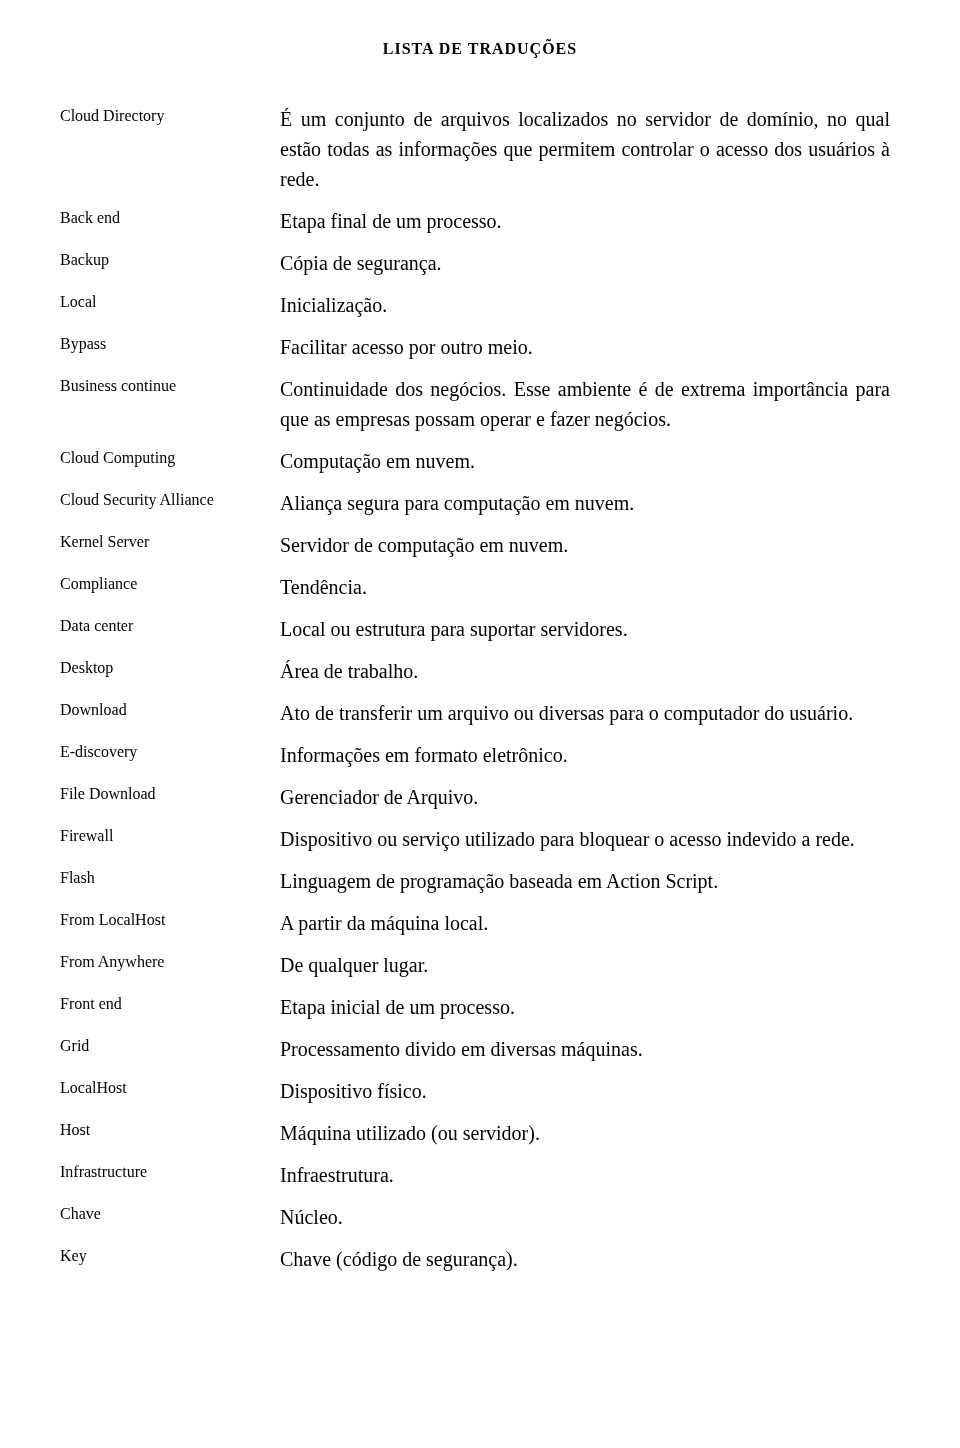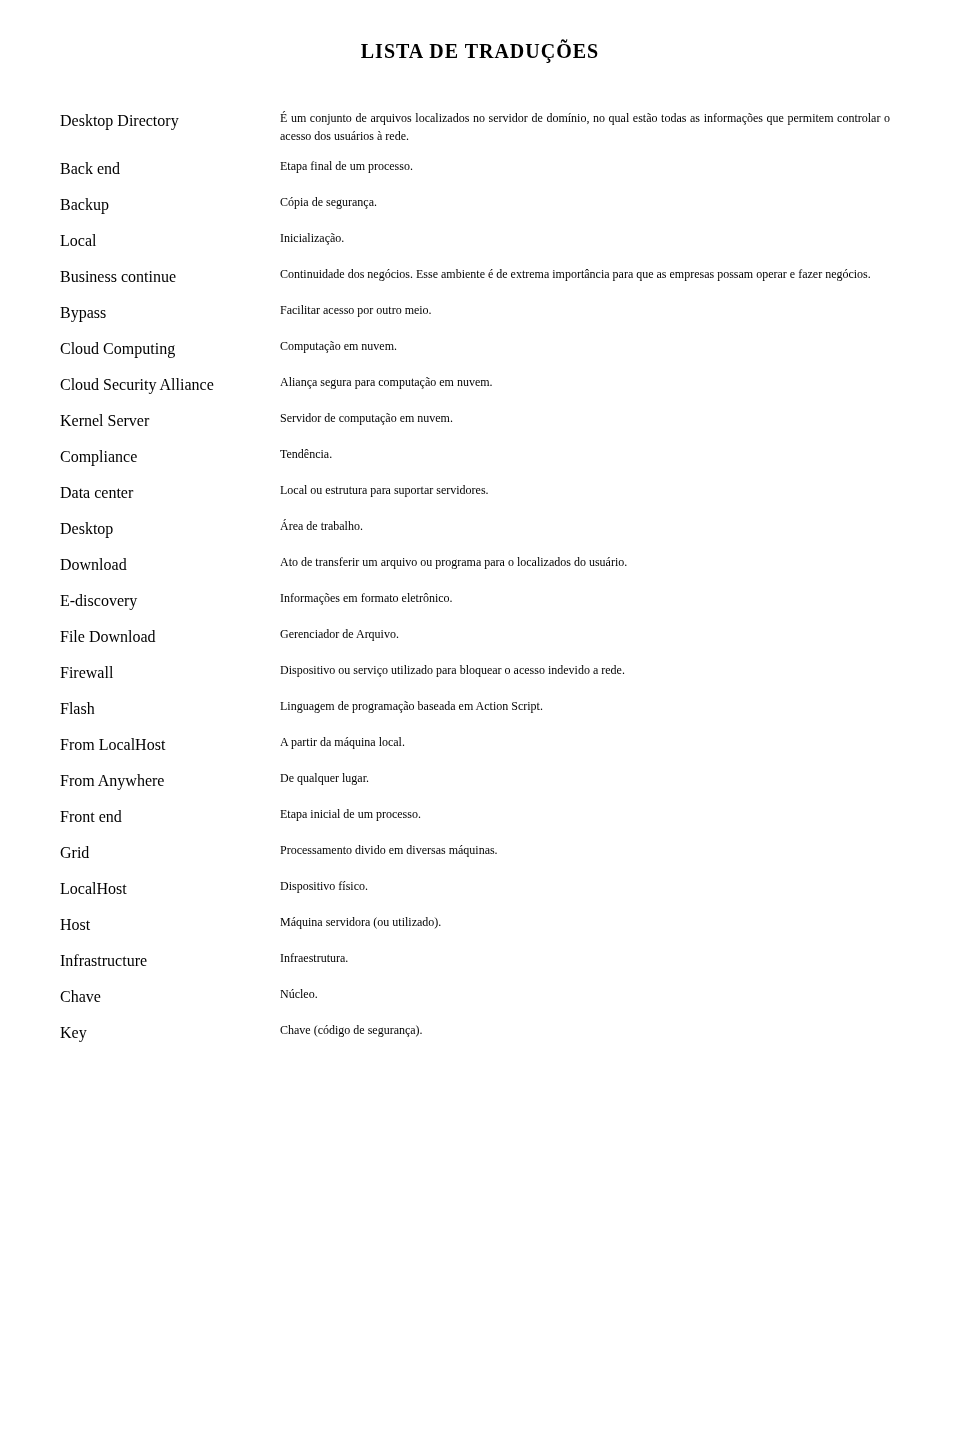--- a/index.html
+++ b/index.html
@@ -13,21 +13,21 @@
       font-size: 16px;
       background: #fff;
       color: #000;
       width: 960px;
       min-height: 1448px;
       padding: 40px 60px;
     }
 
     .page-title {
       text-align: center;
-      font-size: 20px;
+      font-size: 16px;
       font-weight: bold;
       margin-bottom: 40px;
       letter-spacing: 1px;
     }
 
     .translation-table {
       width: 100%;
       border-collapse: collapse;
     }
 
@@ -41,54 +41,54 @@
       line-height: 1.5;
     }
 
     .term-cell {
       width: 220px;
       min-width: 220px;
       font-size: 16px;
     }
 
     .def-cell {
-      font-size: 12px;
+      font-size: 20px;
       text-align: justify;
     }
   </style>
 </head>
 <body>
 
 <h1 class="page-title">LISTA DE TRADUÇÕES</h1>
 
 <table class="translation-table">
   <tbody id="table-body">
   <tr>
-        <td class="term-cell">Desktop Directory</td>
+        <td class="term-cell">Cloud Directory</td>
         <td class="def-cell">É um conjunto de arquivos localizados no servidor de domínio, no qual estão todas as informações que permitem controlar o acesso dos usuários à rede.</td>
       </tr>
       <tr>
         <td class="term-cell">Back end</td>
         <td class="def-cell">Etapa final de um processo.</td>
       </tr>
       <tr>
         <td class="term-cell">Backup</td>
         <td class="def-cell">Cópia de segurança.</td>
       </tr>
       <tr>
         <td class="term-cell">Local</td>
         <td class="def-cell">Inicialização.</td>
       </tr>
       <tr>
+        <td class="term-cell">Bypass</td>
+        <td class="def-cell">Facilitar acesso por outro meio.</td>
+      </tr>
+      <tr>
         <td class="term-cell">Business continue</td>
         <td class="def-cell">Continuidade dos negócios. Esse ambiente é de extrema importância para que as empresas possam operar e fazer negócios.</td>
-      </tr>
-      <tr>
-        <td class="term-cell">Bypass</td>
-        <td class="def-cell">Facilitar acesso por outro meio.</td>
       </tr>
       <tr>
         <td class="term-cell">Cloud Computing</td>
         <td class="def-cell">Computação em nuvem.</td>
       </tr>
       <tr>
         <td class="term-cell">Cloud Security Alliance</td>
         <td class="def-cell">Aliança segura para computação em nuvem.</td>
       </tr>
       <tr>
@@ -102,21 +102,21 @@
       <tr>
         <td class="term-cell">Data center</td>
         <td class="def-cell">Local ou estrutura para suportar servidores.</td>
       </tr>
       <tr>
         <td class="term-cell">Desktop</td>
         <td class="def-cell">Área de trabalho.</td>
       </tr>
       <tr>
         <td class="term-cell">Download</td>
-        <td class="def-cell">Ato de transferir um arquivo ou programa para o localizados do usuário.</td>
+        <td class="def-cell">Ato de transferir um arquivo ou diversas para o computador do usuário.</td>
       </tr>
       <tr>
         <td class="term-cell">E-discovery</td>
         <td class="def-cell">Informações em formato eletrônico.</td>
       </tr>
       <tr>
         <td class="term-cell">File Download</td>
         <td class="def-cell">Gerenciador de Arquivo.</td>
       </tr>
       <tr>
@@ -142,21 +142,21 @@
       <tr>
         <td class="term-cell">Grid</td>
         <td class="def-cell">Processamento divido em diversas máquinas.</td>
       </tr>
       <tr>
         <td class="term-cell">LocalHost</td>
         <td class="def-cell">Dispositivo físico.</td>
       </tr>
       <tr>
         <td class="term-cell">Host</td>
-        <td class="def-cell">Máquina servidora (ou utilizado).</td>
+        <td class="def-cell">Máquina utilizado (ou servidor).</td>
       </tr>
       <tr>
         <td class="term-cell">Infrastructure</td>
         <td class="def-cell">Infraestrutura.</td>
       </tr>
       <tr>
         <td class="term-cell">Chave</td>
         <td class="def-cell">Núcleo.</td>
       </tr>
       <tr>

